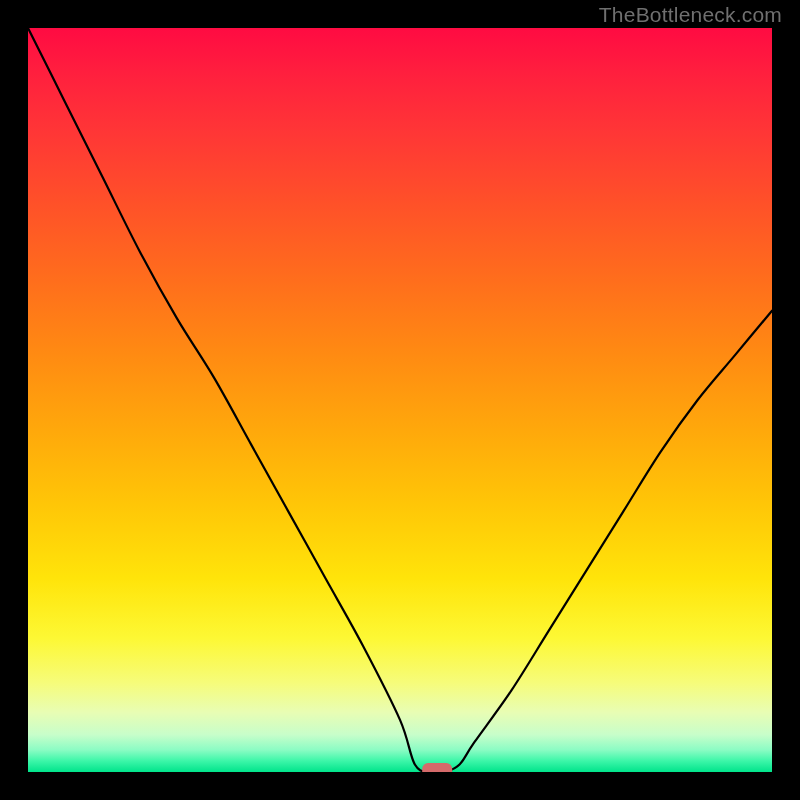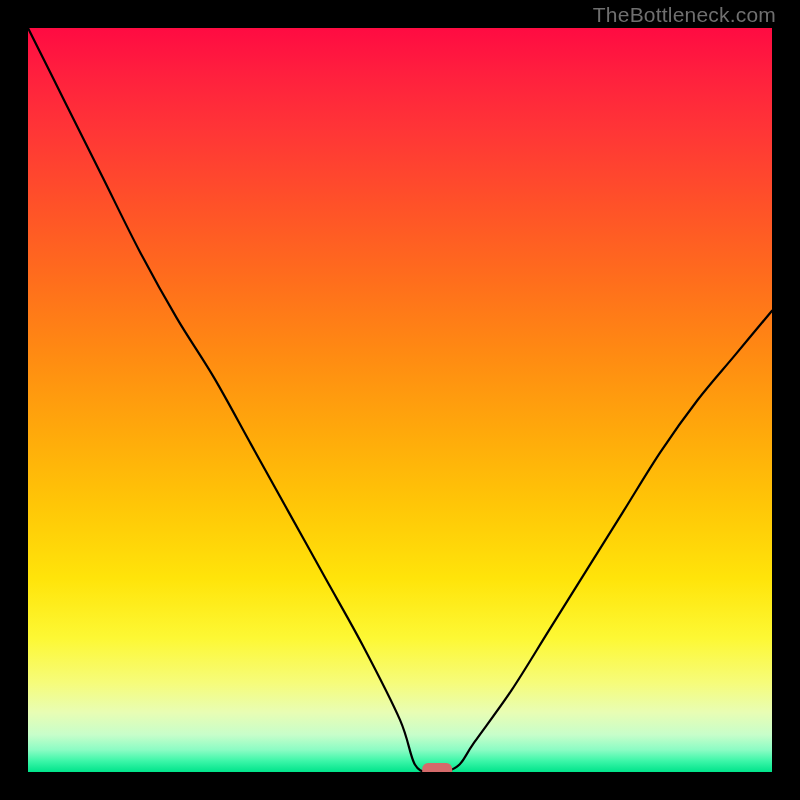--- a/index.html
+++ b/index.html
@@ -58,21 +58,21 @@
     stroke-linecap: round;
     stroke-linejoin: round;
   }
   .marker {
     fill: #d46a6a;
     stroke: none;
   }
   .watermark {
     position: absolute;
     top: 3px;
-    right: 24px;
+    right: 18px;
     font-size: 21px;
     font-weight: 500;
     color: #6f6f6f;
     letter-spacing: 0.2px;
     user-select: none;
   }
 </style>
 </head>
 <body>
 

